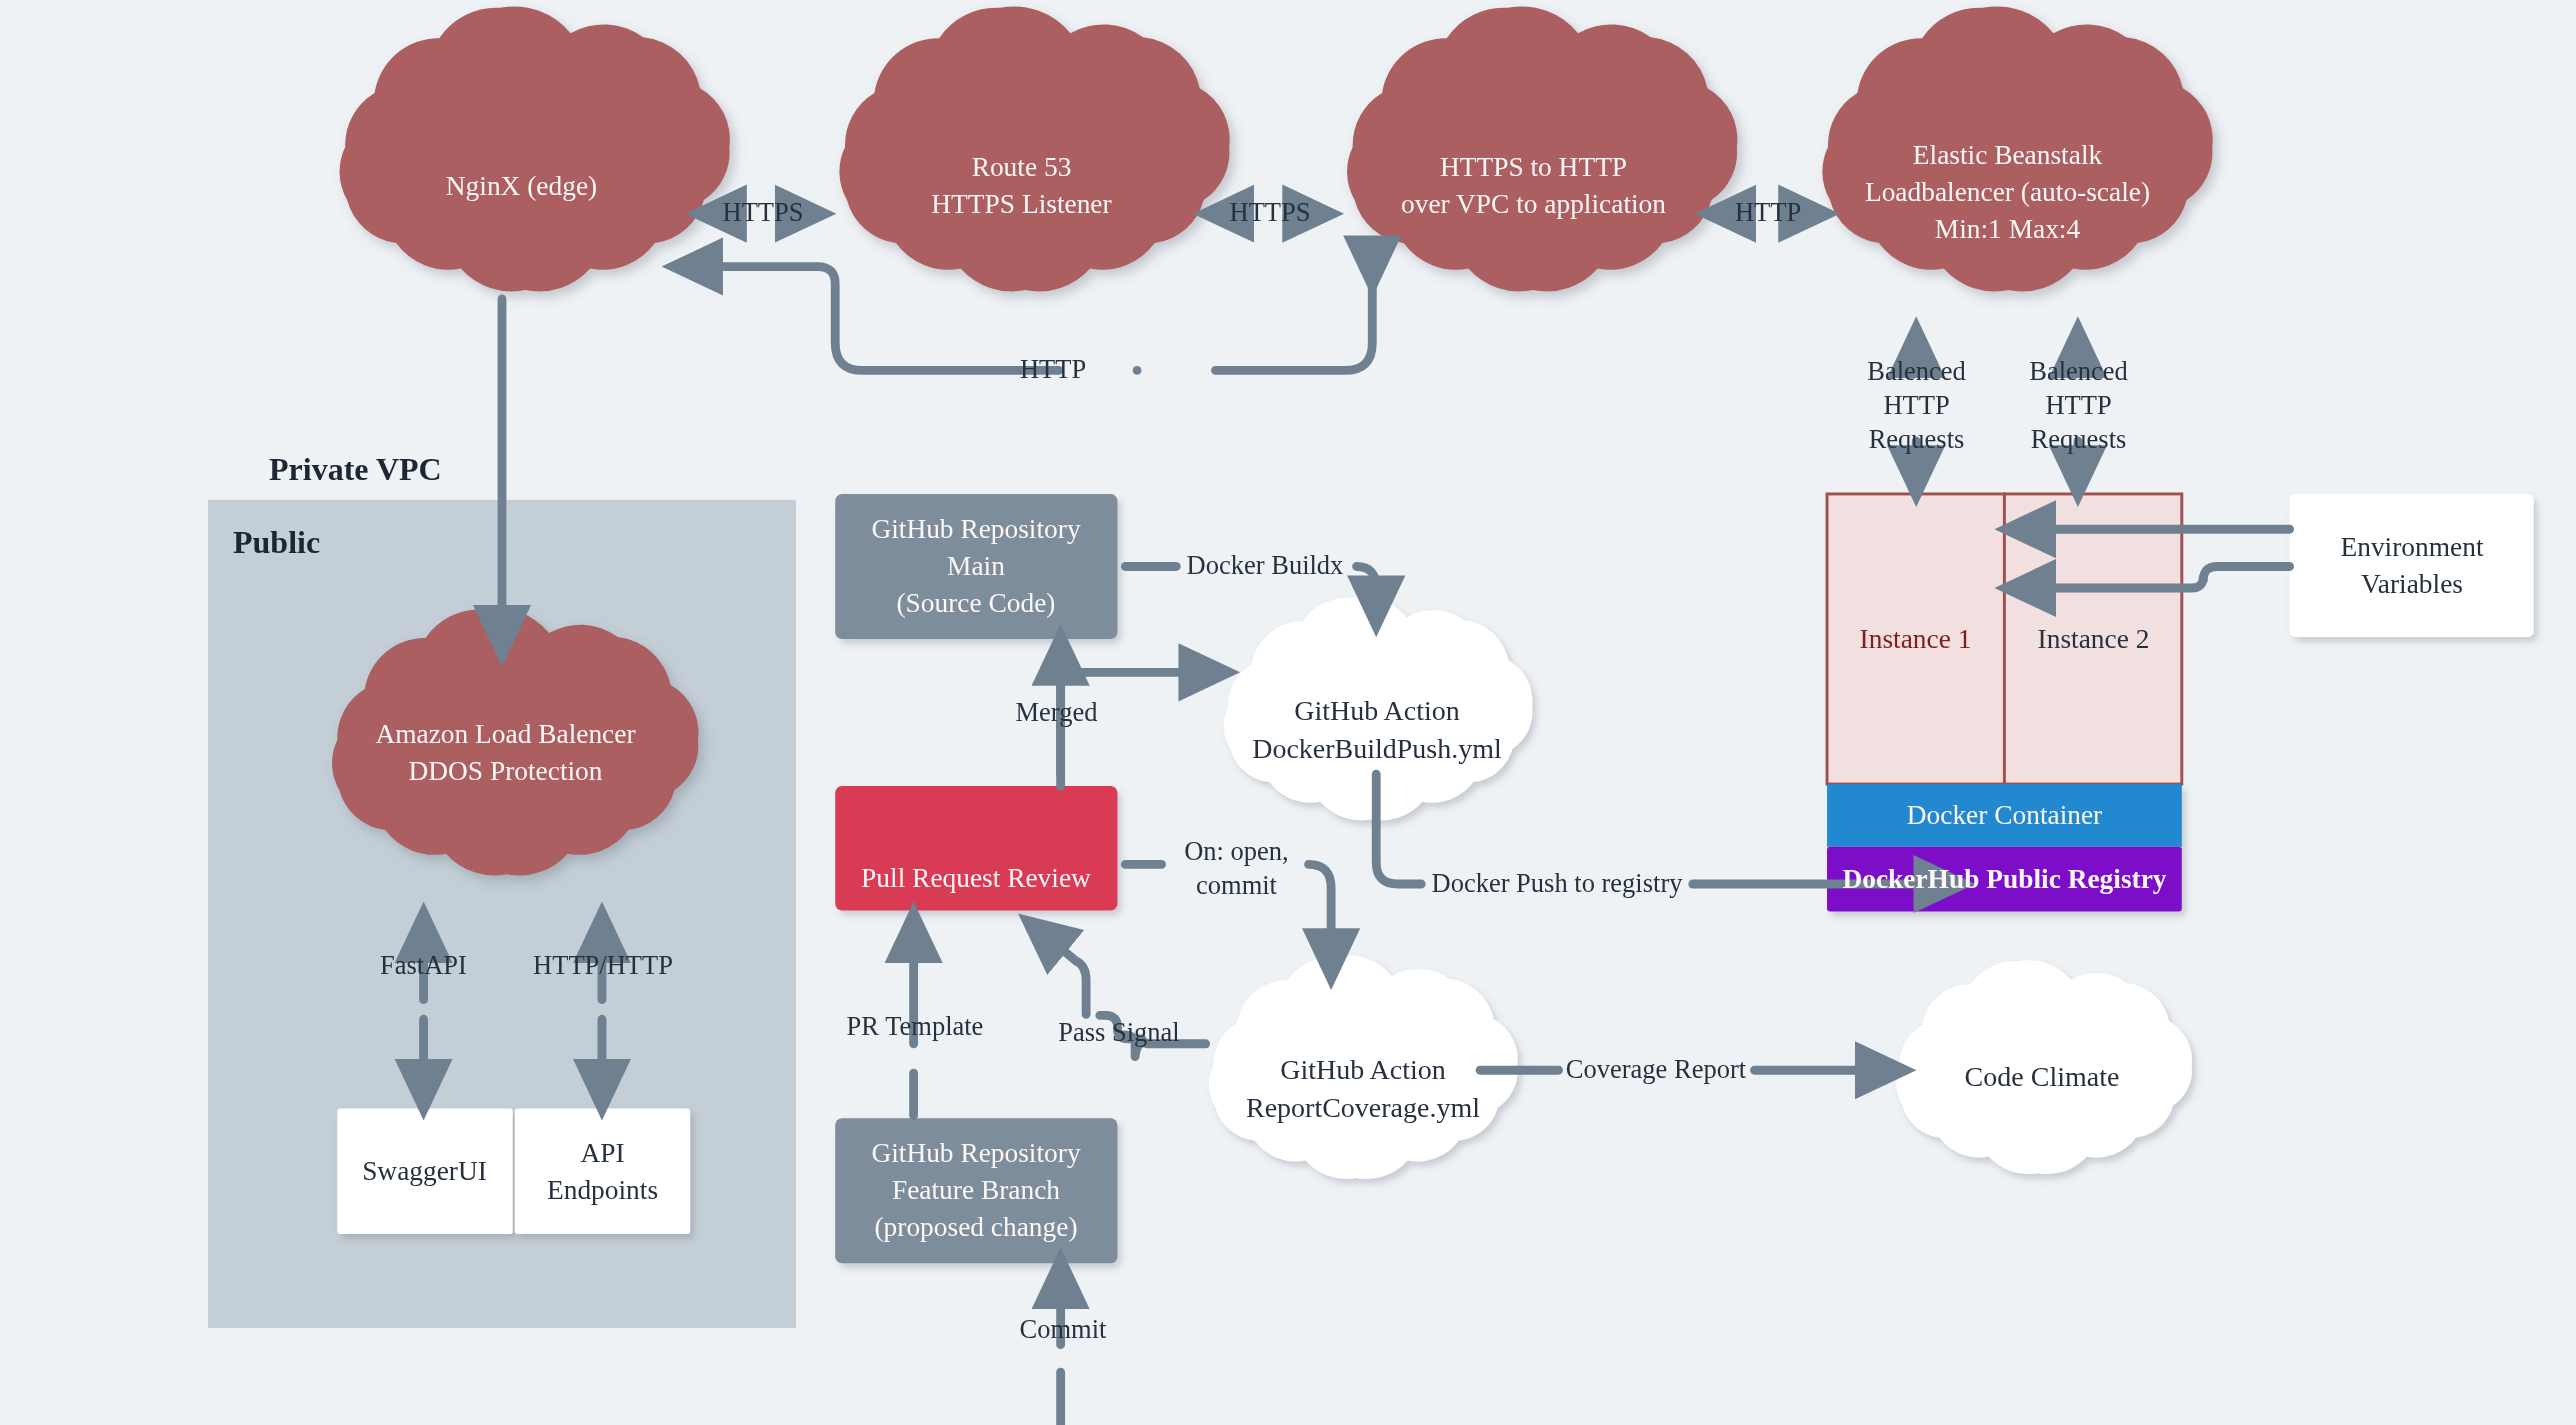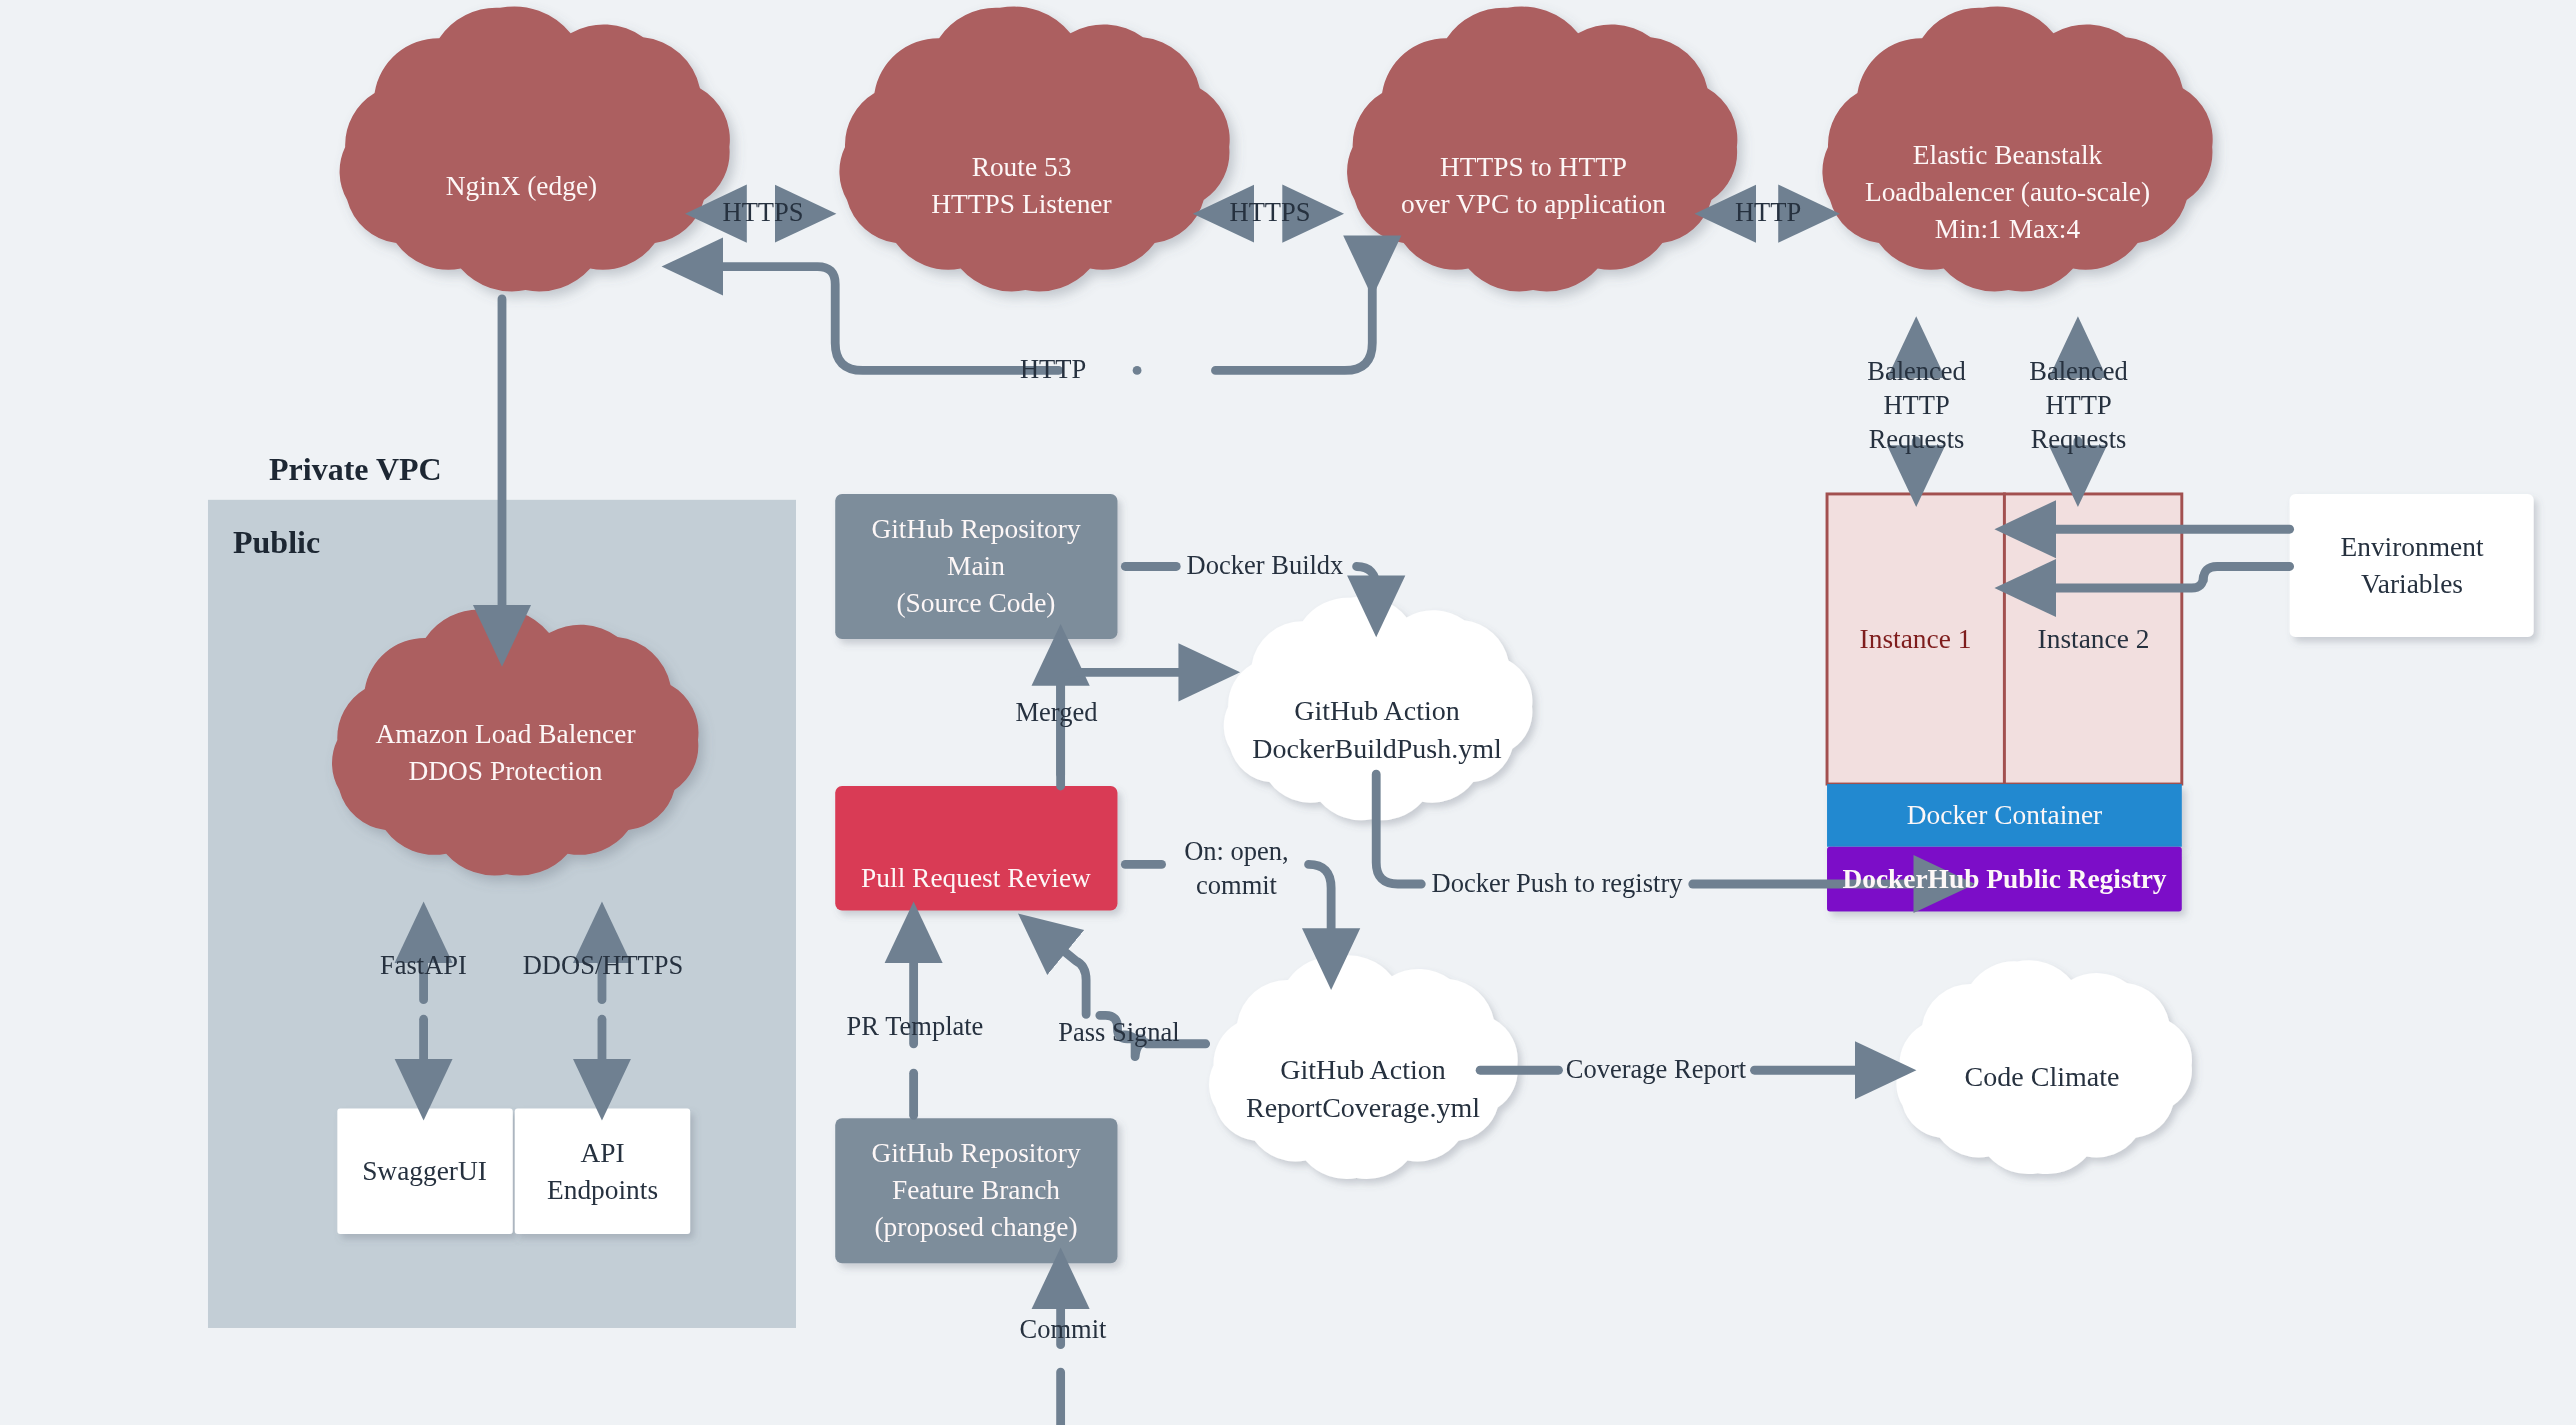--- a/index.html
+++ b/index.html
@@ -257,16 +257,16 @@
   <div class="lbl" style="left:1172px;top:549px;width:186px;">Docker Buildx</div>
   <div class="lbl" style="left:988px;top:696px;width:137px;">Merged</div>
   <div class="lbl" style="left:1159px;top:835px;width:155px;">On: open,
 commit</div>
   <div class="lbl" style="left:1417px;top:867px;width:280px;">Docker Push to registry</div>
   <div class="lbl" style="left:823px;top:1010px;width:184px;">PR Template</div>
   <div class="lbl" style="left:1029px;top:1016px;width:180px;">Pass Signal</div>
   <div class="lbl" style="left:1004px;top:1313px;width:118px;">Commit</div>
   <div class="lbl" style="left:1557px;top:1053px;width:198px;">Coverage Report</div>
   <div class="lbl" style="left:355px;top:949px;width:137px;">FastAPI</div>
-  <div class="lbl" style="left:510px;top:949px;width:186px;">DDOS/HTTPS</div>
+  <div class="lbl" style="left:510px;top:949px;width:186px;">HTTP/HTTP</div>
 
 </div>
 
 
 </body></html>

